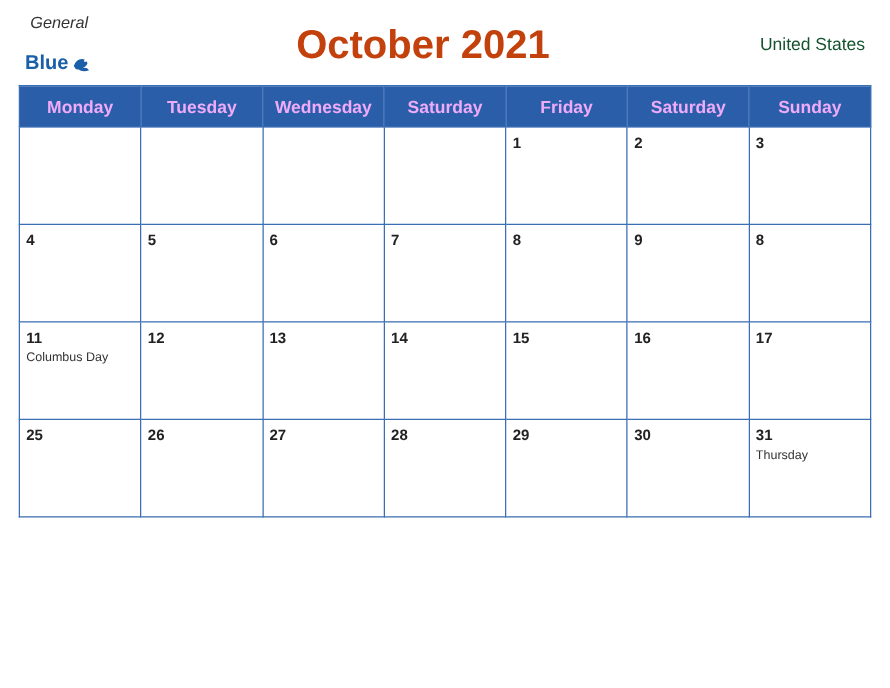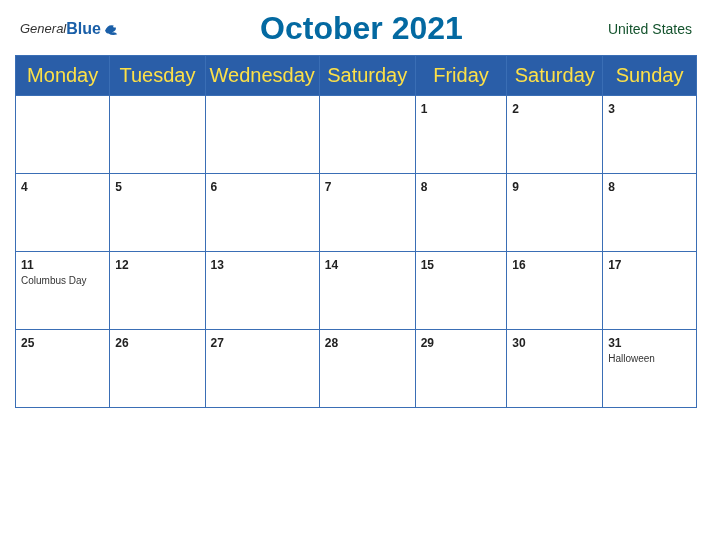--- a/index.html
+++ b/index.html
@@ -18,22 +18,23 @@
       width: 100%;
       display: flex;
       align-items: center;
       justify-content: space-between;
       margin-bottom: 8px;
       padding: 0 5px;
     }
 
     .logo {
       display: flex;
-      flex-direction: row;
+      flex-direction: column;
       align-items: center;
+      gap: 17px;
     }
 
     .logo-general {
       font-size: 13px;
       color: #333;
       font-style: italic;
     }
 
     .logo-blue {
       display: flex;
@@ -48,45 +49,45 @@
     }
 
     .logo-bird {
       width: 18px;
       height: 14px;
       margin-left: 2px;
     }
 
     .month-title {
       font-size: 32px;
-      color: #0369a1;
+      color: #c2410c;
       font-weight: bold;
       text-align: center;
     }
 
     .country-label {
       font-size: 14px;
       color: #14532d;
       text-align: right;
       min-width: 90px;
     }
 
     .calendar {
       width: 100%;
       border-collapse: collapse;
       border: 1px solid #3a6eb5;
     }
 
     .calendar thead tr th {
       background-color: #2a5ea8;
-      color: #fde047;
+      color: #f0abfc;
       text-align: center;
       padding: 8px 4px;
-      font-size: 20px;
-      font-weight: normal;
+      font-size: 14px;
+      font-weight: bold;
       border: 1px solid #3a6eb5;
     }
 
     .calendar tbody tr td {
       border: 1px solid #3a6eb5;
       vertical-align: top;
       padding: 3px 5px;
       height: 78px;
       width: calc(100% / 7);
       background: #fff;
@@ -163,16 +164,16 @@
         <td><span class="day-num">16</span></td>
         <td><span class="day-num">17</span></td>
       </tr>
       <tr>
         <td><span class="day-num">25</span></td>
         <td><span class="day-num">26</span></td>
         <td><span class="day-num">27</span></td>
         <td><span class="day-num">28</span></td>
         <td><span class="day-num">29</span></td>
         <td><span class="day-num">30</span></td>
-        <td><span class="day-num">31</span><div class="holiday">Halloween</div></td>
+        <td><span class="day-num">31</span><div class="holiday">Thursday</div></td>
       </tr>
     </tbody>
 </table>
 
 </body></html>

